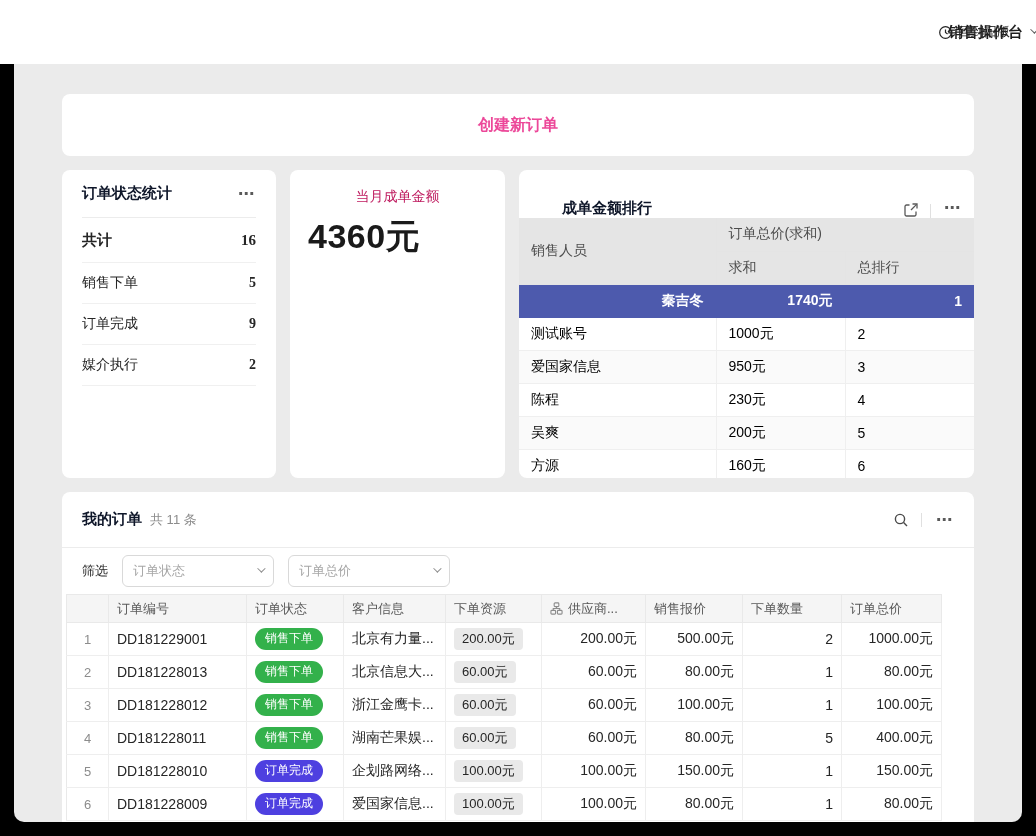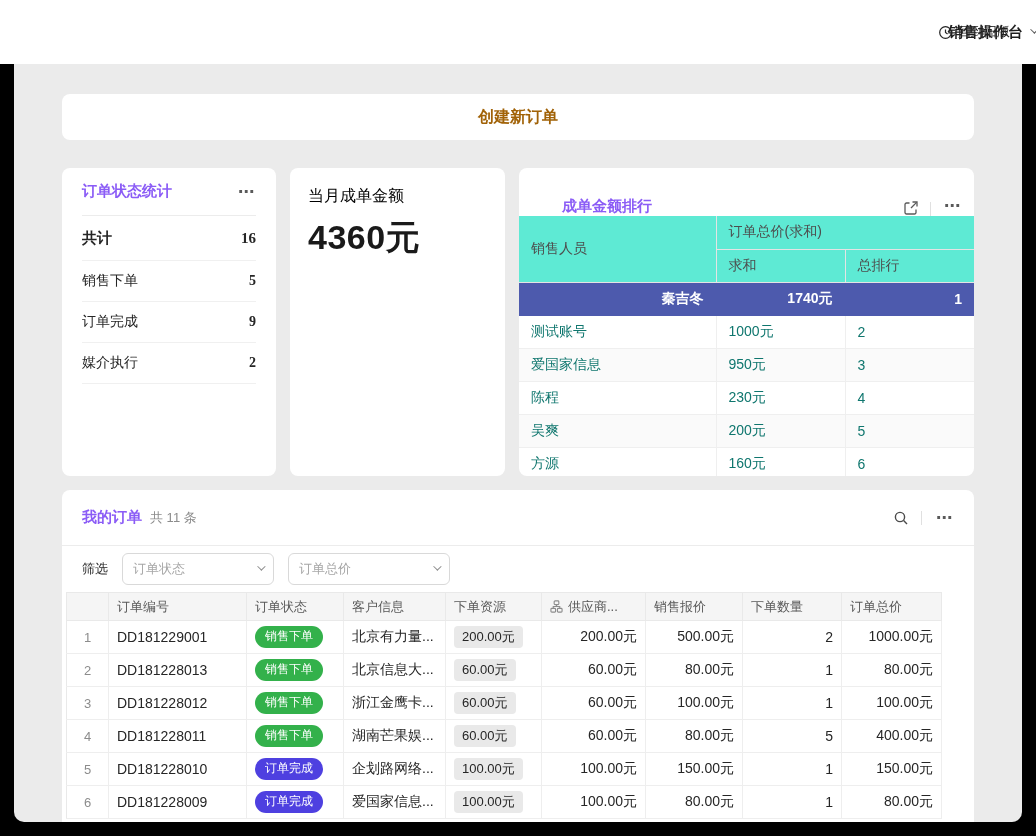--- a/index.html
+++ b/index.html
@@ -35,66 +35,66 @@
   .content {
     margin:0 14px; height:758px; background:#ebebeb;
     border-radius:0 0 10px 10px; overflow:hidden;
     padding:30px 48px 0 48px;
   }
 
   .card { background:#fff; border-radius:8px; }
 
   
   .create-card {
-    height:46px; margin-bottom:28px;
+    height:62px; margin-bottom:14px;
     display:flex; align-items:center; justify-content:center;
-    font-size:16px; font-weight:600; color:#a16207;
+    font-size:16px; font-weight:600; color:#ec4899;
   }
 
   
   .cards-row { display:flex; gap:14px; height:308px; margin-bottom:14px; }
   .status-card { width:214px; padding:0 20px; overflow:hidden; }
   .amount-card { width:215px; padding:18px 18px; overflow:hidden; }
   .ranking-card { flex:1; overflow:hidden; }
 
   .card-head {
     height:48px; display:flex; align-items:center;
   }
-  .card-title { font-size:15px; font-weight:700; color:#8b5cf6; }
+  .card-title { font-size:15px; font-weight:700; color:#0f172a; }
   .head-spacer { flex:1; }
   .more-icon { font-size:16px; color:#595959; font-weight:700; line-height:1; padding:2px; }
   .vdiv { width:1px; height:14px; background:#e0e0e0; }
 
   .status-head { border-bottom:1px solid #ececec; }
   .status-row {
     height:41px; display:flex; align-items:center; justify-content:space-between;
     border-bottom:1px solid #f0f0f0; font-size:14px; color:#262626;
   }
   .status-row .sr-value { font-weight:600; font-size:14px;font-family:Liberation Serif, serif; }
   .status-row.total { height:45px; }
   .status-row.total .sr-label { font-weight:700; font-size:15px; }
   .status-row.total .sr-value { font-weight:700; font-size:15px; }
 
-  .amount-label { font-size:16px; color:#000000; margin-bottom:8px; }
+  .amount-label { font-size:14px; color:#be185d; margin-bottom:8px;text-align:center; }
   .amount-value { font-size:34px; font-weight:700; color:#1a1a1a; letter-spacing:0.5px; }
 
   
   .ranking-head { padding:0 12px; display:flex; align-items:flex-end; gap:11px;margin-left:31px; }
   .rank-table { width:100%; border-collapse:collapse; table-layout:fixed; }
   .rank-table th, .rank-table td {
     height:33px; padding:0 12px; text-align:left;
     font-size:14px; font-weight:400; vertical-align:middle;
   }
   .rank-table th {
-    background:#5eead4; color:#4d4d4d;
+    background:#e5e5e5; color:#4d4d4d;
     border-bottom:1px solid #e4e4e4; border-right:1px solid #e4e4e4;
   }
   .rank-table th:last-child { border-right:none; }
   .rank-table td {
-    color:#0f766e; border-bottom:1px solid #efefef; border-right:1px solid #efefef;
+    color:#000000; border-bottom:1px solid #efefef; border-right:1px solid #efefef;
   }
   .rank-table td:last-child { border-right:none; }
   .rank-table tbody tr:nth-child(odd):not(.highlight) { background:#fafafa; }
   .rank-table tr.highlight td {
     background:var(--highlight-row); color:#fff; font-weight:600; border-color:var(--highlight-row);text-align:right;
   }
 
   
   .orders-card { height:420px; overflow:hidden; }
   .orders-head {

